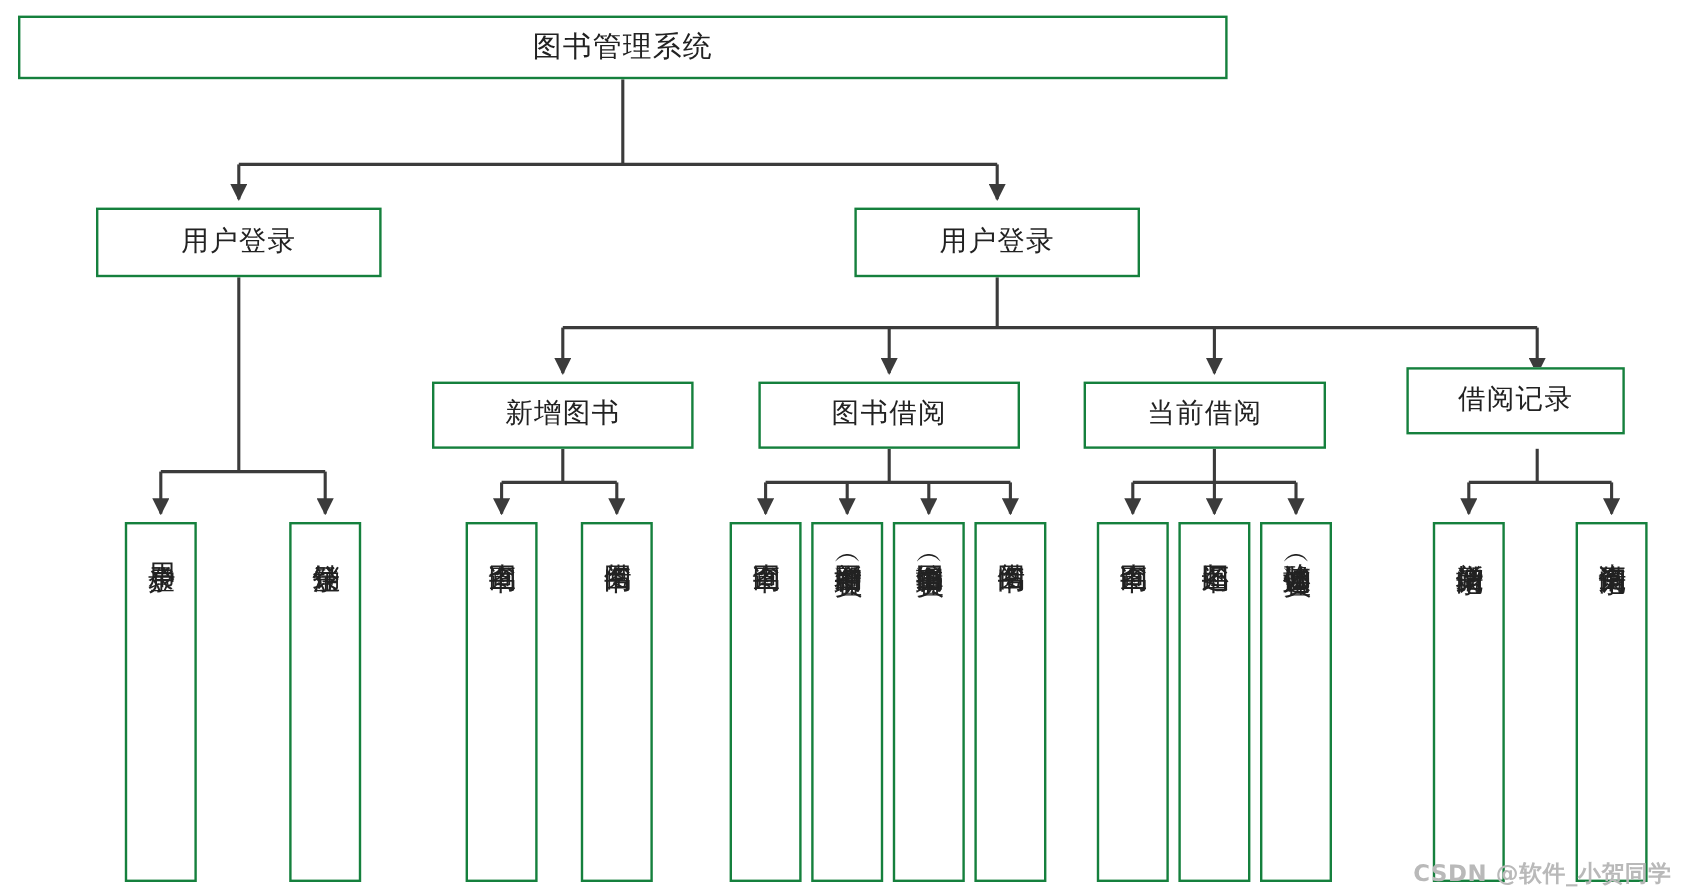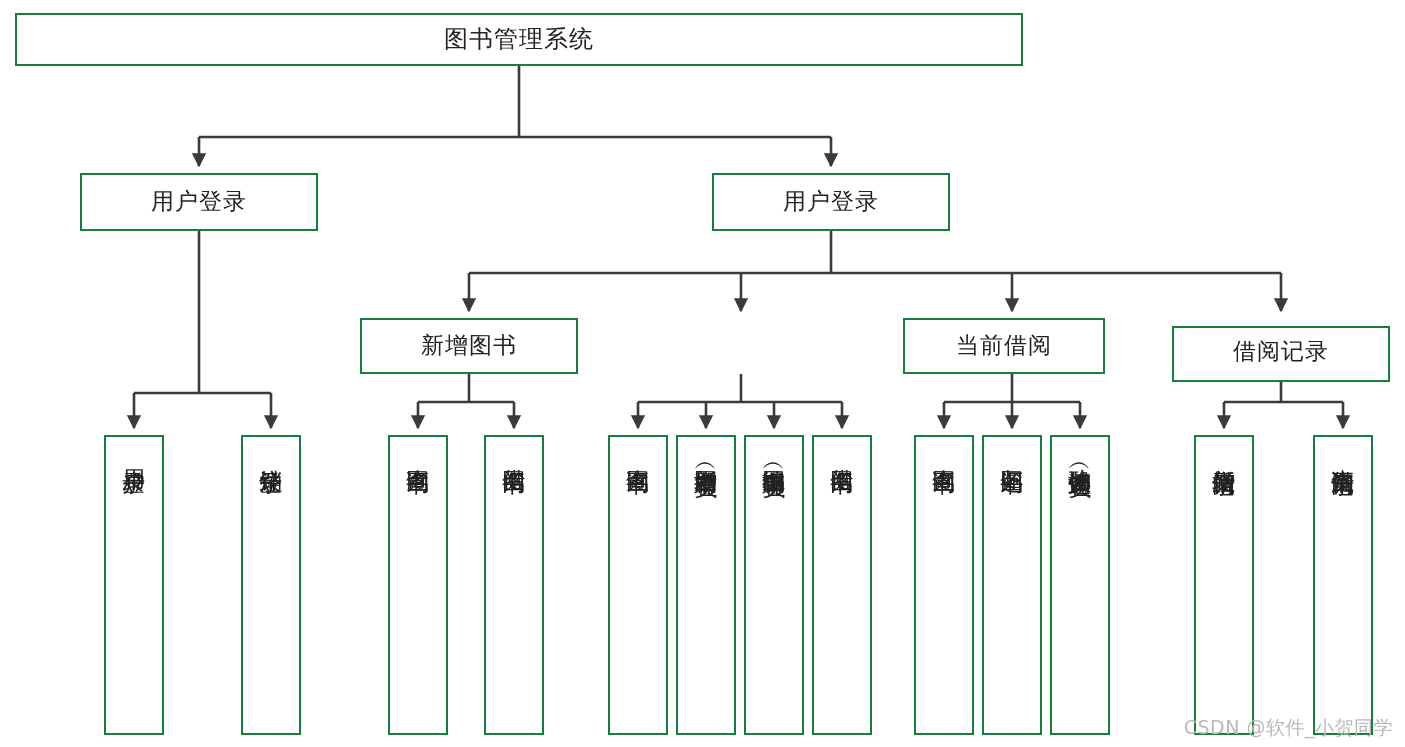--- a/index.html
+++ b/index.html
@@ -63,20 +63,21 @@
   .watermark {
     position: absolute;
     right: 12px;
     bottom: 6px;
     font-size: 19px;
     color: #b9b9b9;
     letter-spacing: 0.5px;
     z-index: 5;
     white-space: nowrap;
     font-family: "DejaVu Sans", "Liberation Sans", sans-serif;
+    font-weight: bold;
   }
 </style>
 </head>
 <body>
 
 <div id="diagram-root">
 
   <svg id="edge-layer" viewBox="0 0 1405 747" xmlns="http://www.w3.org/2000/svg">
     <defs>
       <marker id="arrow" viewBox="0 0 10 10" refX="9" refY="5" markerWidth="5.5" markerHeight="5.5" orient="auto-start-reverse">
@@ -146,24 +147,27 @@
   <div class="node horiz" style="left:80px; top:173px; width:238px; height:58px;">
     <span>用户登录</span>
   </div>
   <div class="node horiz" style="left:712px; top:173px; width:238px; height:58px;">
     <span>用户登录</span>
   </div>
 
   <div class="node horiz" style="left:360px; top:318px; width:218px; height:56px;">
     <span>新增图书</span>
   </div>
+  <div class="node horiz" style="left:632px; top:318px; width:218px; height:56px;">
+    <span>图书借阅</span>
+  </div>
   <div class="node horiz" style="left:903px; top:318px; width:202px; height:56px;">
     <span>当前借阅</span>
   </div>
-  <div class="node horiz" style="left:1172px; top:326px; width:218px; height:56px;font-family:Liberation Mono, monospace;">
+  <div class="node horiz" style="left:1172px; top:306px; width:182px; height:56px;">
     <span>借阅记录</span>
   </div>
 
   <div class="node vert" style="left:104px; top:435px; width:60px; height:300px;">
     <span class="vlabel">用户登录</span>
   </div>
   <div class="node vert" style="left:241px; top:435px; width:60px; height:300px;">
     <span class="vlabel">注销登录</span>
   </div>
 

